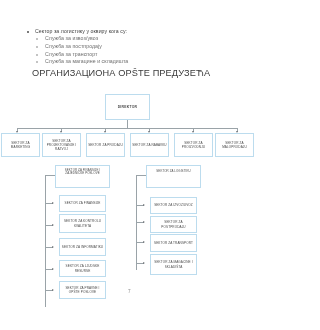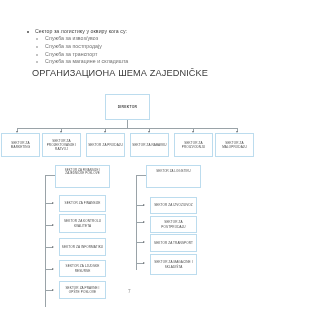--- a/index.html
+++ b/index.html
@@ -148,21 +148,21 @@
   <div class="bullet-l2">
     <span class="ring"></span>
     <span>Служба за транспорт</span>
   </div>
   <div class="bullet-l2">
     <span class="ring"></span>
     <span>Служба за магацине и складишта</span>
   </div>
 </div>
 
-<div class="doc-title">ОРГАНИЗАЦИОНА ШЕМА ZAJEDNIČKE</div>
+<div class="doc-title">ОРГАНИЗАЦИОНА OPŠTE ПРЕДУЗЕЋА</div>
 
 <div class="chart">
 
   <div class="box dir" style="left:105px; top:94px; width:45px; height:26px;">
     <span class="txt">DIREKTOR</span>
   </div>
 
   <div class="ln v" style="left:127px; top:120px; height:8px;"></div>
 
   <div class="ln h" style="left:17px; top:128px; width:220px;"></div>

